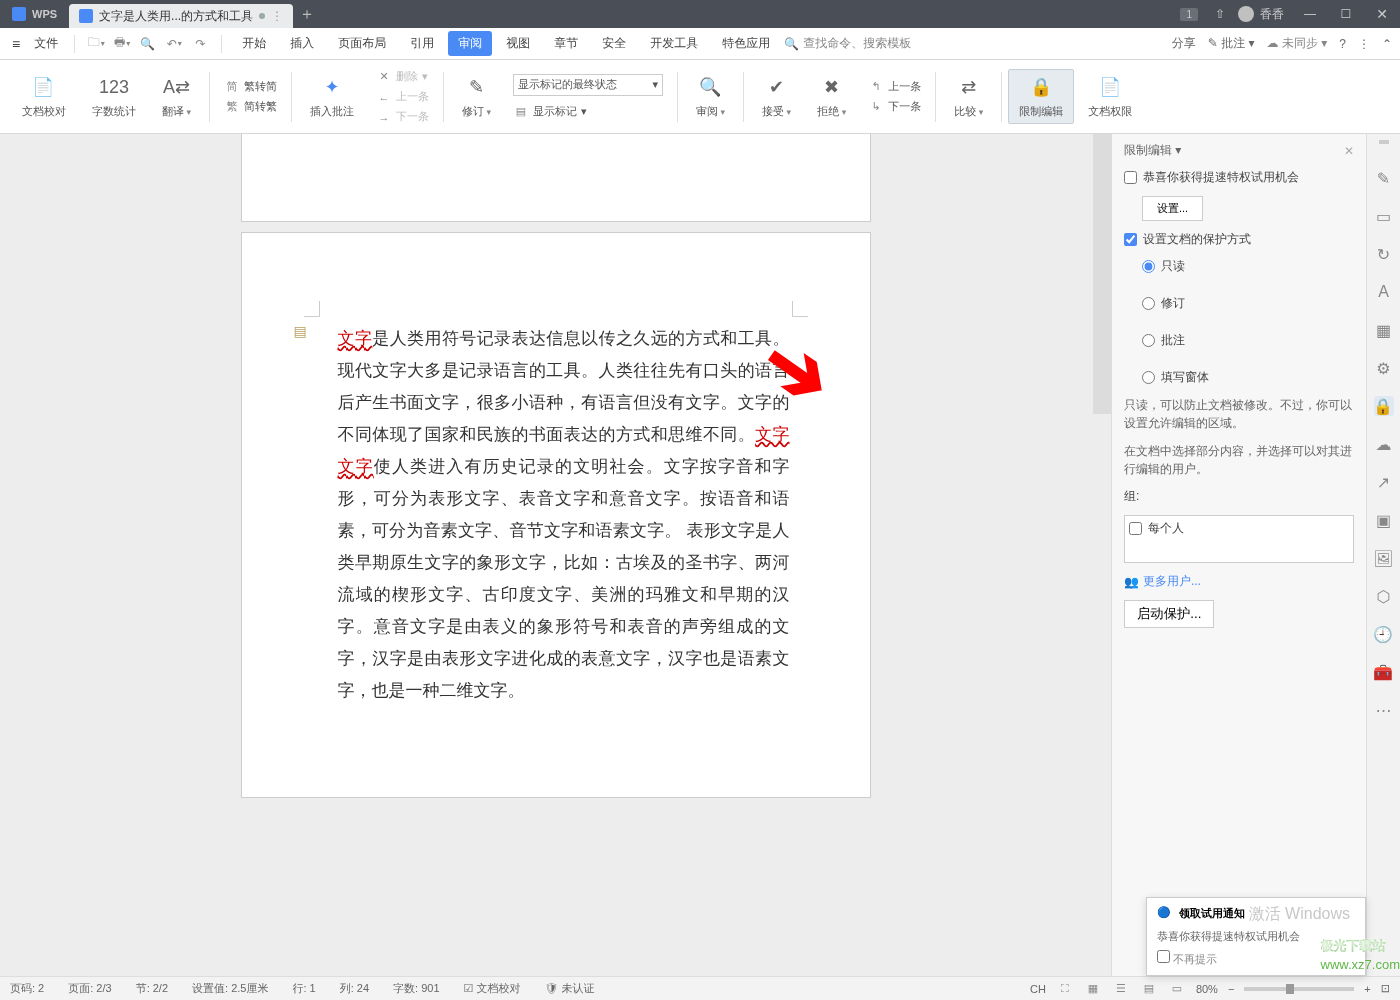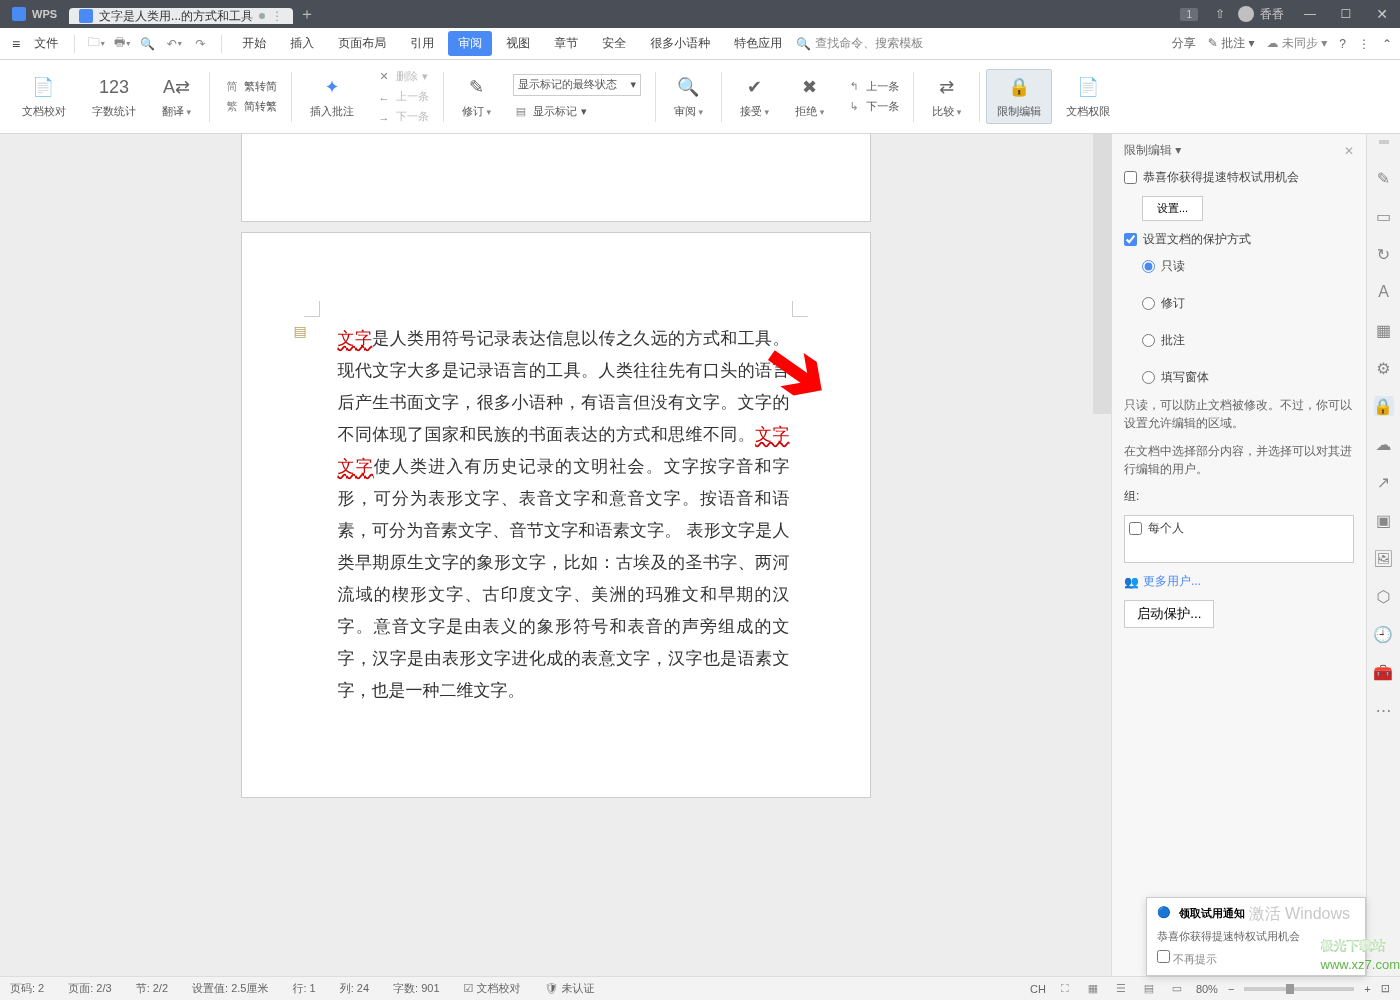--- a/index.html
+++ b/index.html
@@ -1,21 +1,21 @@
 <!DOCTYPE html>
 <html><head>
 <meta charset="utf-8">
 <style>
 * { margin: 0; padding: 0; box-sizing: border-box; font-family: "Microsoft YaHei", sans-serif; }
 body { background: #fff; overflow: hidden; width: 1400px; height: 1000px; font-size: 12px; }
 
 .titlebar { height: 28px; background: #4a4e57; display: flex; align-items: center; color: #ccc; }
 .titlebar .logo { padding: 0 12px; font-size: 11px; font-weight: bold; display: flex; align-items: center; gap: 6px; }
 .titlebar .logo::before { content: ""; width: 14px; height: 14px; background: #4a8af4; border-radius: 2px; display: inline-block; }
-.tab { background: #e9ebed; color: #333; height: 16px; margin-top: 4px; padding: 0 10px; display: flex; align-items: center; border-radius: 4px 4px 0 0; font-size: 12px; gap: 6px; }
+.tab { background: #e9ebed; color: #333; height: 24px; margin-top: 4px; padding: 0 10px; display: flex; align-items: center; border-radius: 4px 4px 0 0; font-size: 12px; gap: 6px; }
 .tab .doc-icon { width: 14px; height: 14px; background: #4a8af4; border-radius: 2px; }
 .tab .dot { width: 6px; height: 6px; background: #9aa; border-radius: 50%; }
 .titlebar .plus { width: 28px; text-align: center; color: #bbb; font-size: 16px; }
 .titlebar .spacer { flex: 1; }
 .titlebar .ctrl { width: 36px; text-align: center; color: #ccc; font-size: 12px; }
 .titlebar .ctrl.close { font-size: 14px; }
 .titlebar .badge { background: #6a6e77; padding: 1px 6px; font-size: 10px; border-radius: 2px; margin: 0 4px; }
 .titlebar .user { display: flex; align-items: center; gap: 6px; padding-right: 8px; }
 .titlebar .avatar { width: 16px; height: 16px; background: #c0c0c0; border-radius: 50%; }
 
@@ -35,21 +35,21 @@
 .ribbon .group { display: flex; flex-direction: column; align-items: center; justify-content: center; gap: 4px; padding: 0 12px; }
 .ribbon .group .icon { width: 26px; height: 26px; display: flex; align-items: center; justify-content: center; font-size: 18px; color: #666; }
 .ribbon .group .icon.blue { color: #4a8af4; }
 .ribbon .group .label { font-size: 11px; white-space: nowrap; }
 .ribbon .group.with-arrow .label::after { content: " ▾"; color: #888; font-size: 9px; }
 .ribbon .vsep { width: 1px; height: 50px; background: #e0e0e0; margin: 0 4px; }
 .ribbon .group-col { display: flex; flex-direction: column; gap: 4px; justify-content: center; padding: 0 8px; }
 .ribbon .group-col .row { display: flex; align-items: center; gap: 4px; white-space: nowrap; }
 .ribbon .group-col .row .micon { width: 16px; height: 16px; display: inline-flex; align-items: center; justify-content: center; color: #888; }
 .ribbon .group-col .row.disabled { color: #bbb; }
-.ribbon .select-box { width: 128px; height: 22px; border: 1px solid #ccc; display: flex; align-items: center; padding: 0 4px; font-size: 11px; justify-content: space-between; margin-bottom: 4px; }
+.ribbon .select-box { width: 150px; height: 22px; border: 1px solid #ccc; display: flex; align-items: center; padding: 0 4px; font-size: 11px; justify-content: space-between; margin-bottom: 4px; }
 .ribbon .group.active { background: #e6ebf0; border: 1px solid #c5cfda; border-radius: 2px; padding: 4px 10px; }
 
 .main { display: flex; height: calc(1000px - 28px - 32px - 74px - 24px); }
 .doc-area { flex: 1; background: #ededed; position: relative; overflow: hidden; }
 .page-break-top { position: absolute; top: 0; left: 50%; transform: translateX(-50%); width: 630px; height: 88px; background: #fff; border: 1px solid #ccc; border-top: none; }
 .page { position: absolute; top: 98px; left: 50%; transform: translateX(-50%); width: 630px; background: #fff; border: 1px solid #ccc; padding: 90px 80px; }
 .page .corner { position: absolute; width: 16px; height: 16px; border-color: #ccc; }
 .page .corner.tl { top: 68px; left: 62px; border-left: 1px solid #ccc; border-top: 1px solid #ccc; transform: rotate(180deg); }
 .page .corner.tr { top: 68px; right: 62px; border-right: 1px solid #ccc; border-top: 1px solid #ccc; transform: rotate(180deg); }
 .page p { font-family: SimSun, serif; font-size: 17px; line-height: 32px; color: #333; text-align: justify; margin-left: 16px; }
@@ -132,21 +132,21 @@
   <span class="qbtn">↷</span>
   <div class="sep"></div>
   <span class="menu-item">开始</span>
   <span class="menu-item">插入</span>
   <span class="menu-item">页面布局</span>
   <span class="menu-item">引用</span>
   <span class="menu-item active">审阅</span>
   <span class="menu-item">视图</span>
   <span class="menu-item">章节</span>
   <span class="menu-item">安全</span>
-  <span class="menu-item">很多小语种</span>
+  <span class="menu-item">开发工具</span>
   <span class="menu-item">特色应用</span>
   <span class="search">🔍 <span>查找命令、搜索模板</span></span>
   <div class="right-items">
     <span>分享</span>
     <span>✎ <span>批注</span> ▾</span>
     <span class="unsynced">☁ <span>未同步</span> ▾</span>
     <span>?</span>
     <span>⋮</span>
     <span>⌃</span>
   </div>

